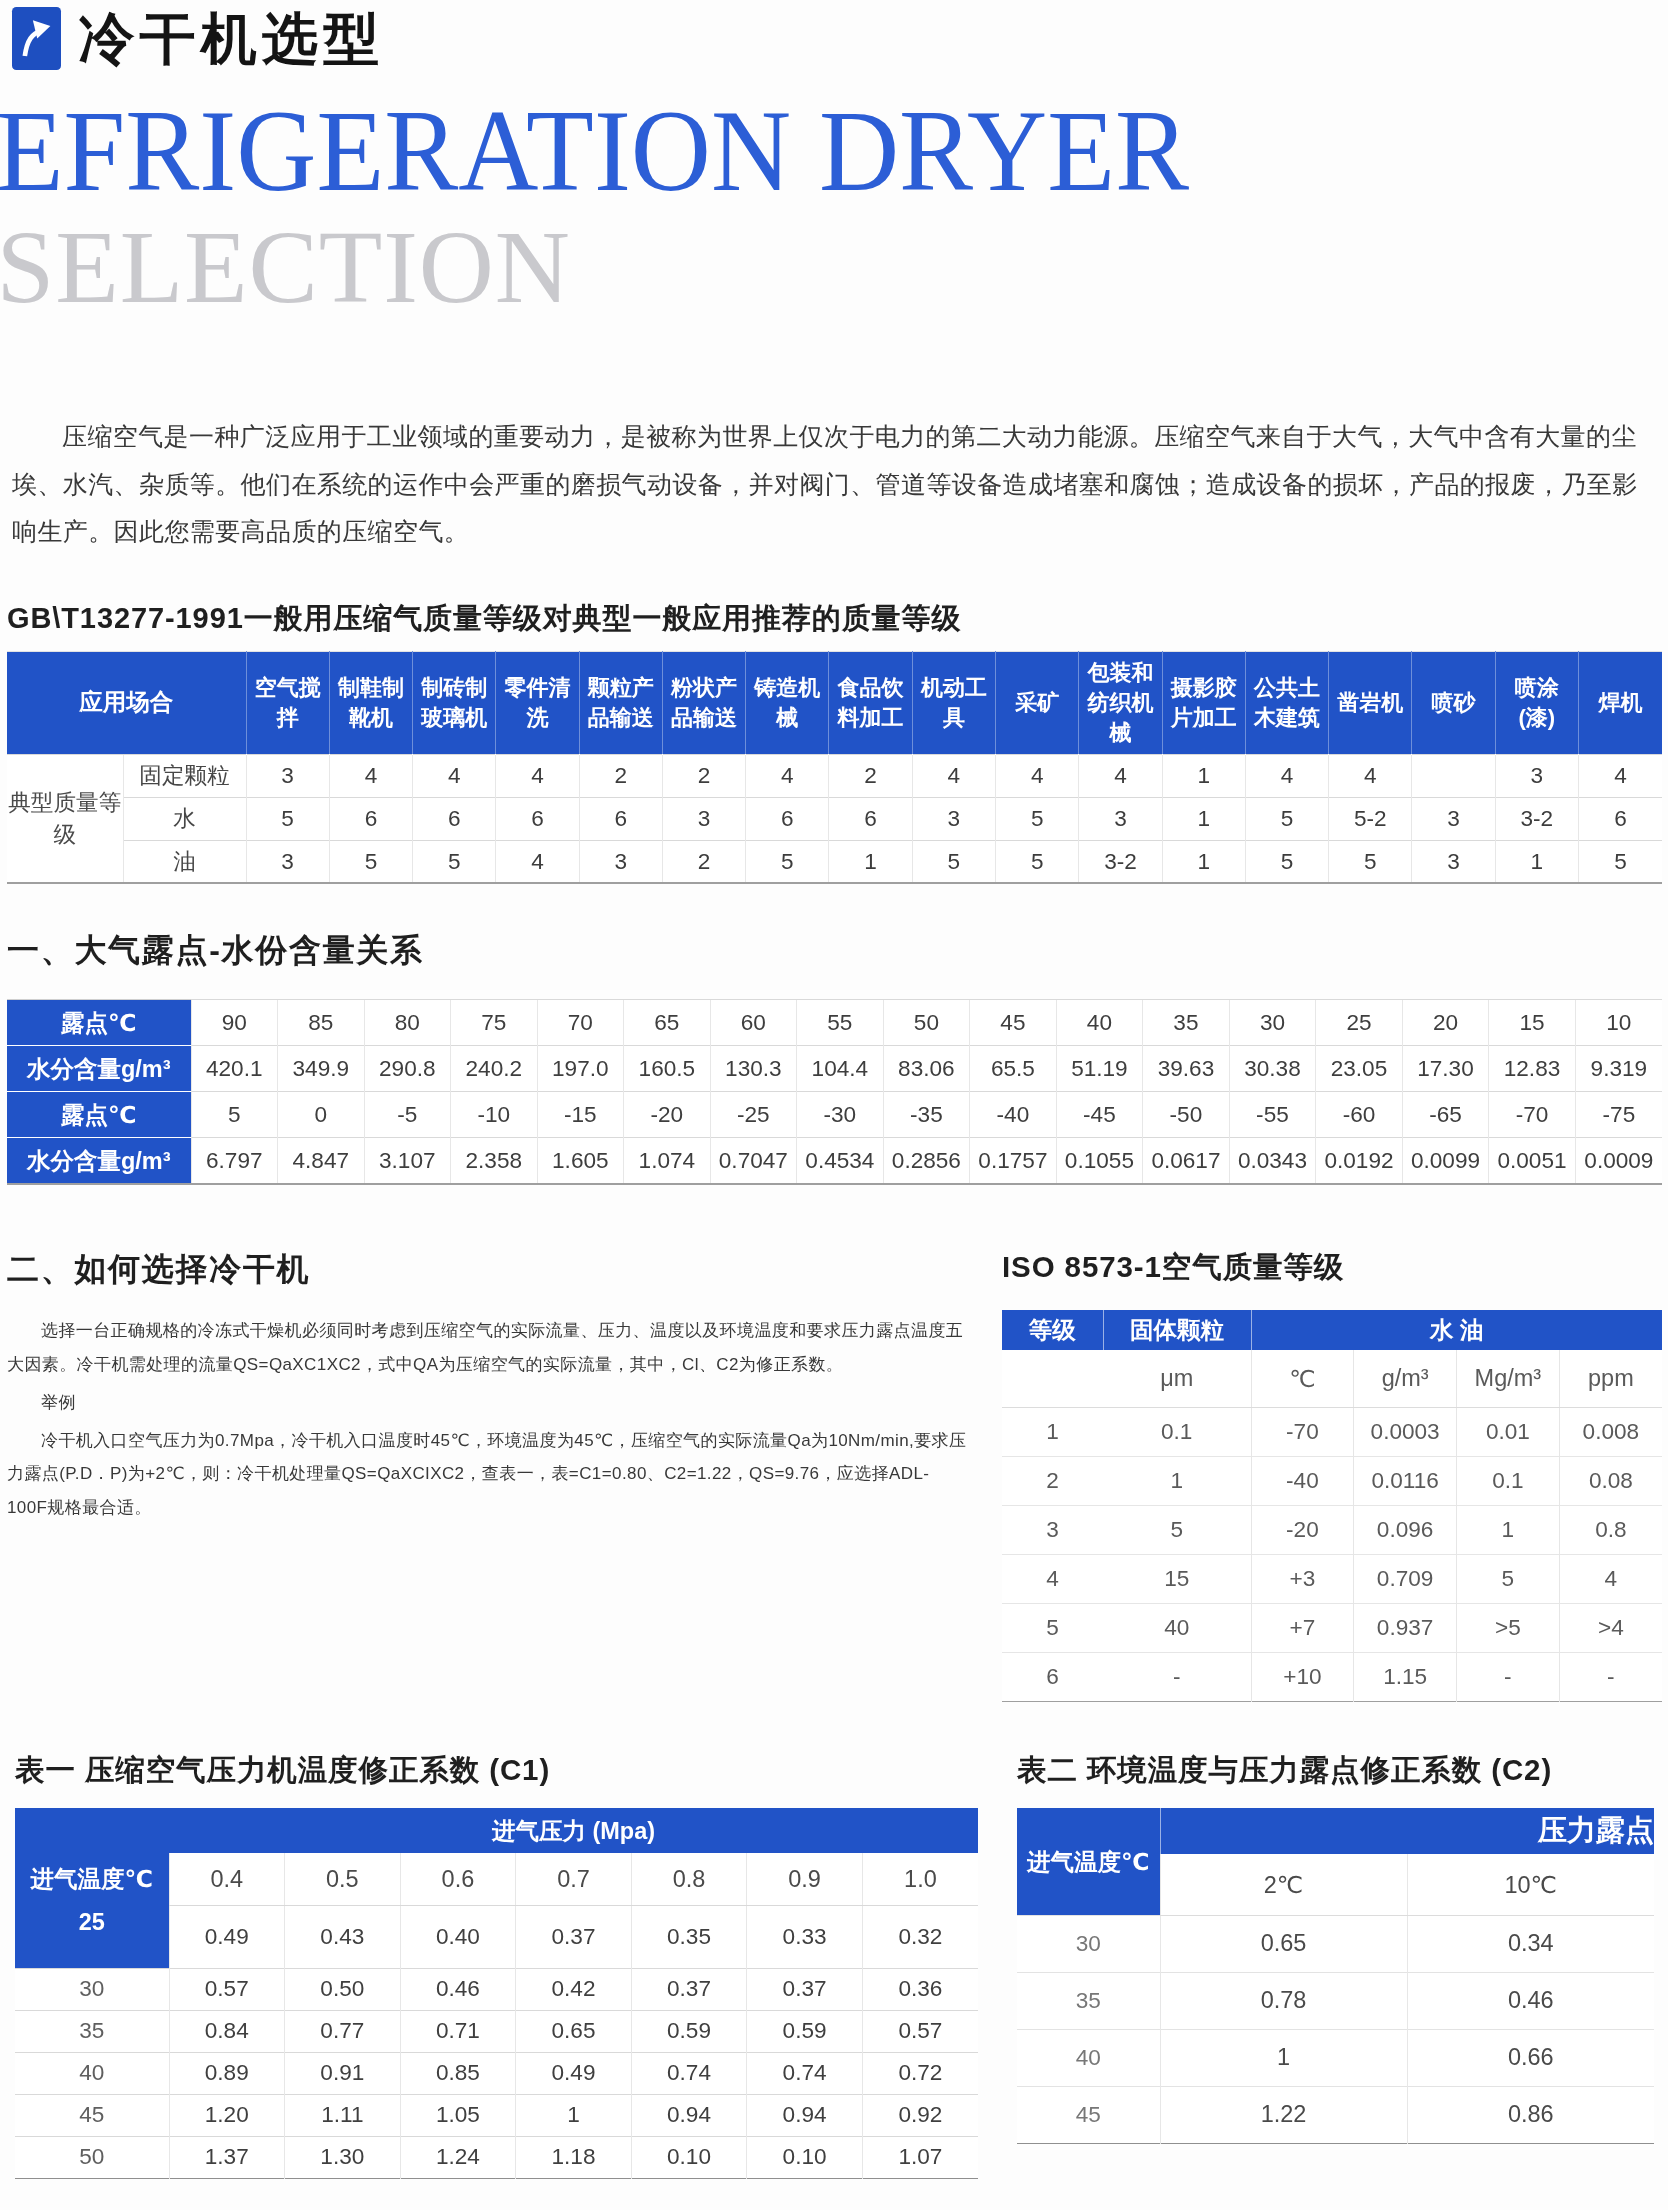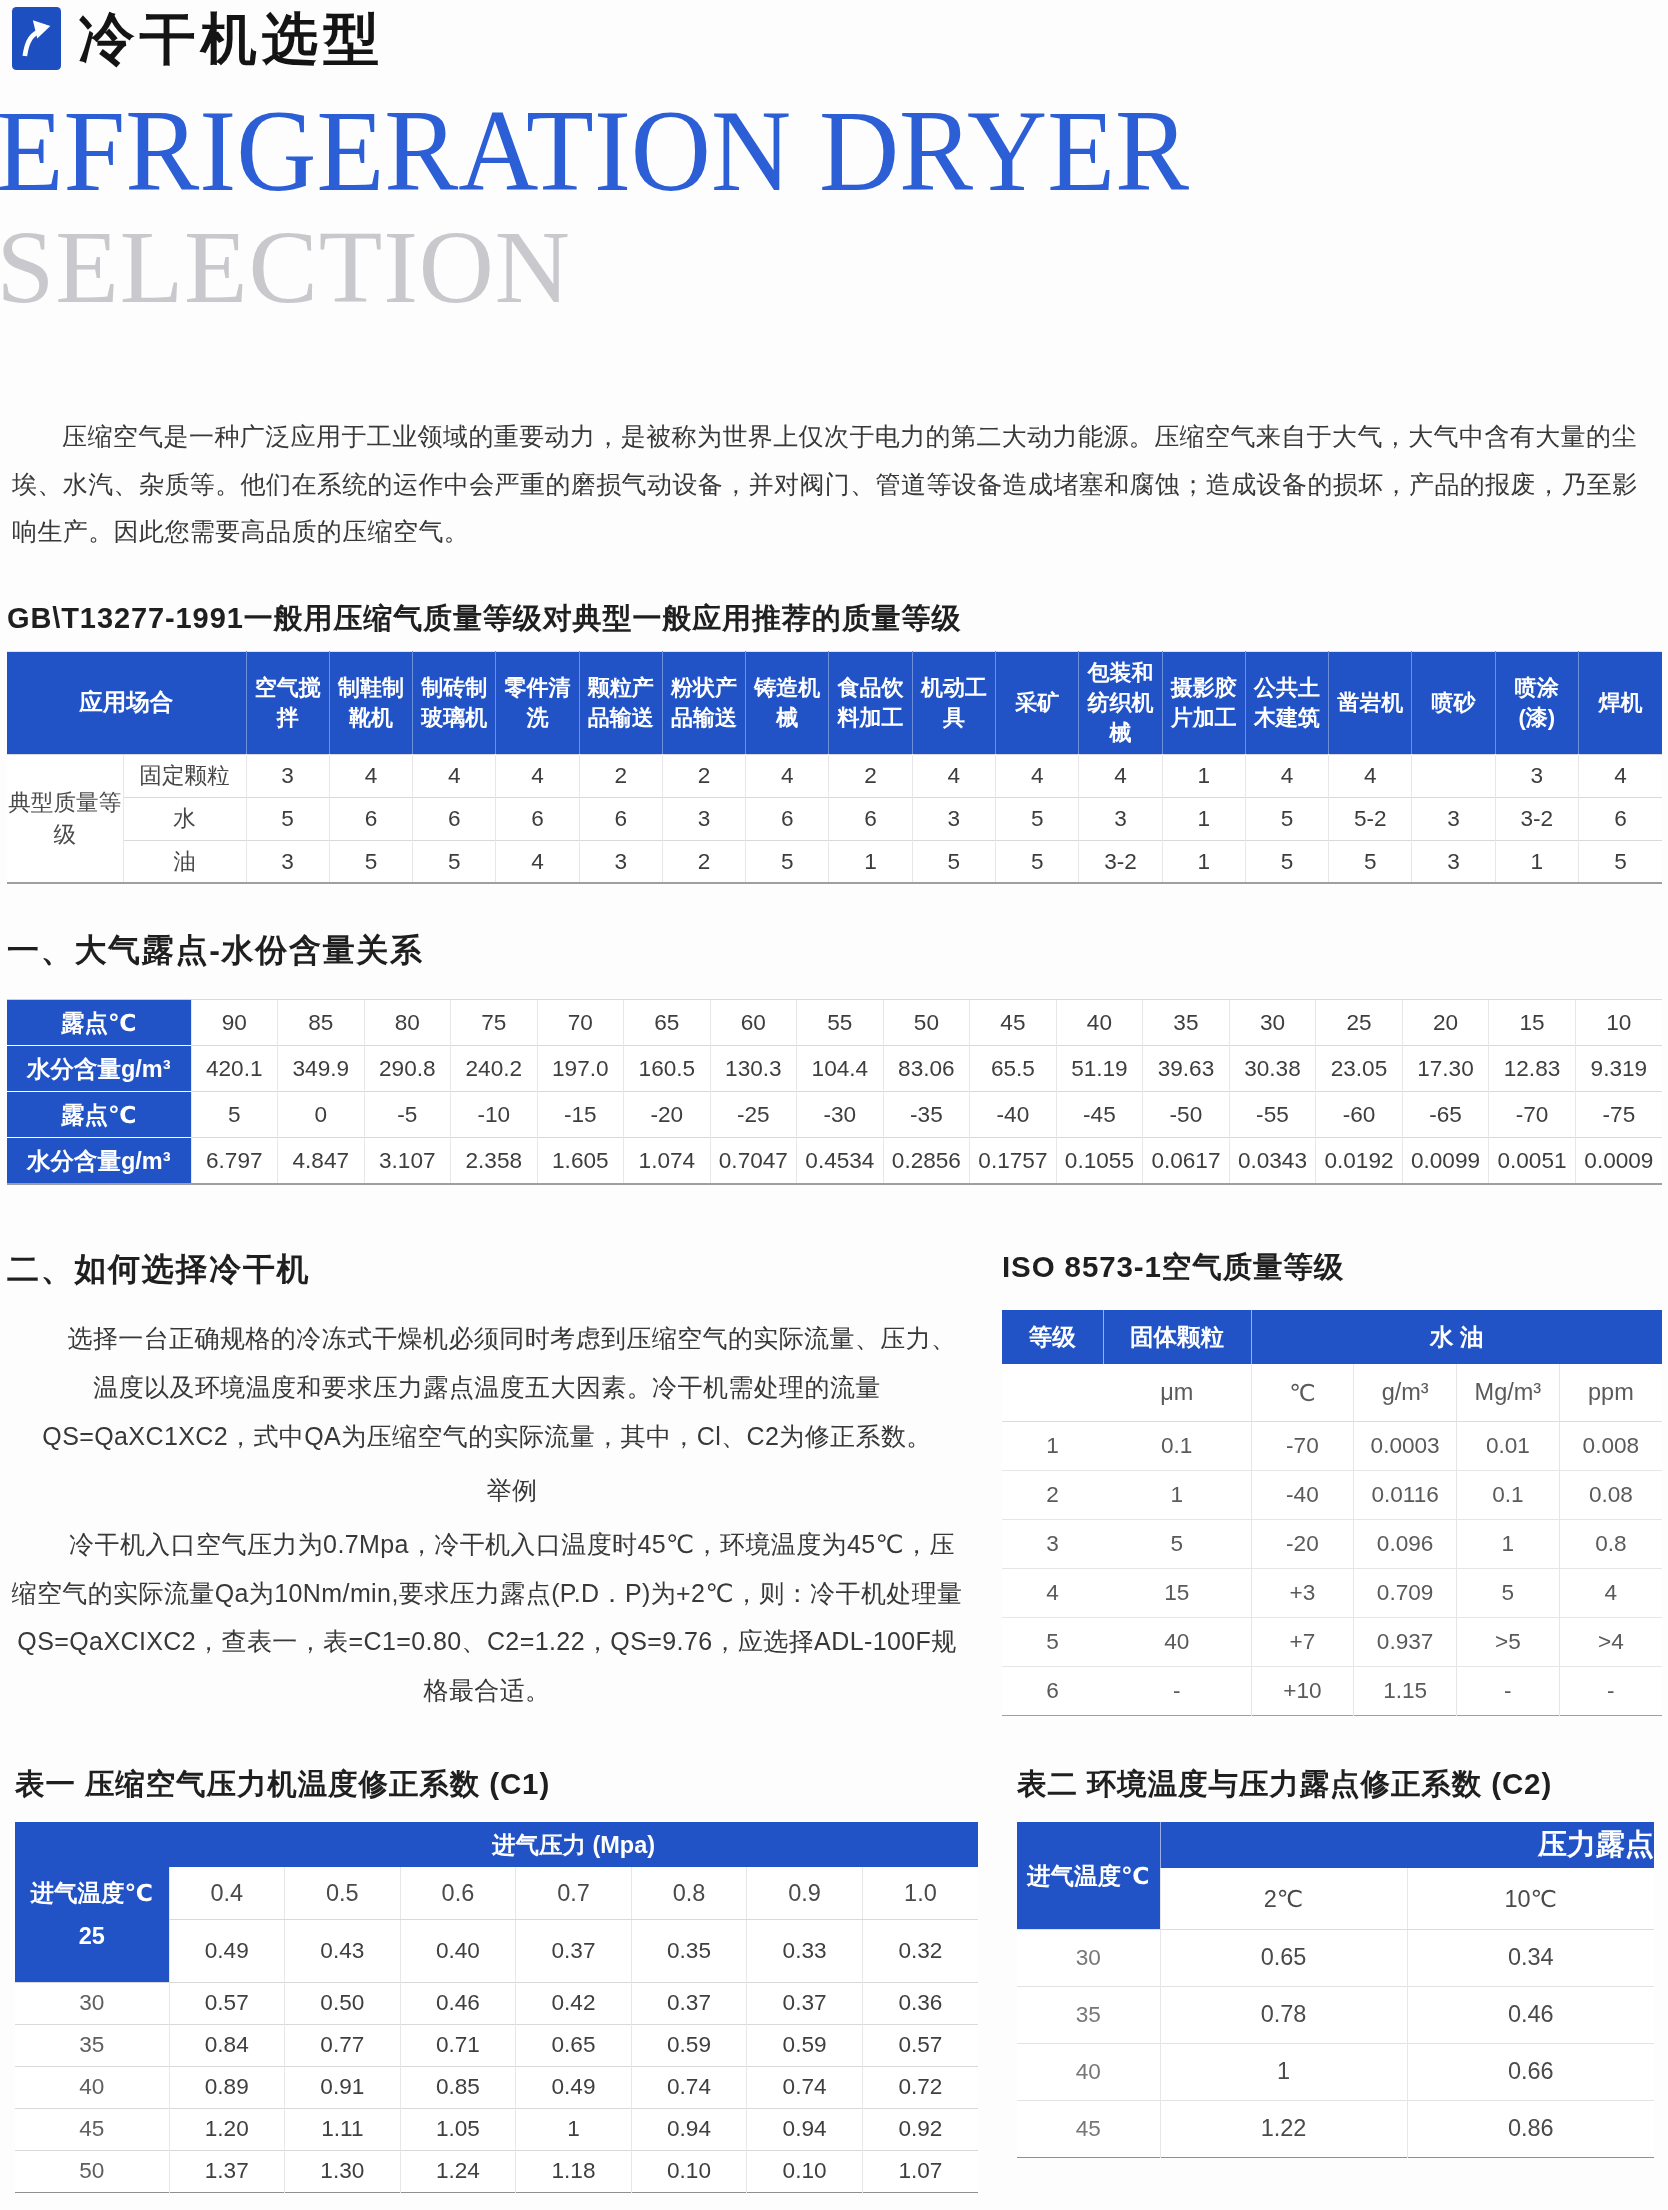--- a/index.html
+++ b/index.html
@@ -69,27 +69,27 @@
     height:46px;border-top:1.7px solid #fff;}
   .tbl-dew tr:first-child th{border-top:none;}
   .tbl-dew td{height:46px;font-size:22.6px;color:#3e3e3e;
     border-top:0.9px solid var(--line);border-left:0.9px solid var(--vline);}
 
   
   .two-col{display:flex;gap:35px;padding:0 7px;margin-top:63px;}
   .col-left{flex:0 0 960px;}
   .col-right{flex:1;min-width:0;}
   .sec2-title{font-size:32px;font-weight:600;color:#1f1f1f;letter-spacing:1.7px;}
-  .sec2-p{margin-top:22.6px;font-size:25px;line-height:1.95;color:#383838;text-indent:2em;letter-spacing:0.4px;text-align:center;}
+  .sec2-p{margin-top:22.6px;font-size:17px;line-height:1.95;color:#383838;text-indent:2em;letter-spacing:0.4px;}
   .sec2-p.no-gap{margin-top:5.2px;}
 
   
   .tbl-iso{width:100%;margin-top:22.6px;border-bottom:1.7px solid #9f9f9f;}
   .tbl-iso thead tr.blue th{
-    background:var(--blue);color:#fff;font-size:23.5px;font-weight:600;height:54px;
+    background:var(--blue);color:#fff;font-size:23.5px;font-weight:600;height:40px;
     border-left:1.7px solid rgba(255,255,255,.55);}
   .tbl-iso thead tr.blue th:first-child{border-left:none;}
   .tbl-iso thead tr.sub th{height:57px;font-size:23.5px;font-weight:400;color:#5a5a5a;
     border-bottom:0.9px solid #dcdcdc;}
   .tbl-iso tbody td{height:49px;font-size:22.6px;color:#5a5a5a;
     border-top:0.9px solid #e6e6e6;}
   .tbl-iso td:nth-child(n+3),.tbl-iso thead tr.sub th:nth-child(n+3){border-left:0.9px solid #e6e6e6;}
 
   
   .bottom-row{display:flex;gap:39px;padding:0 15px;margin-top:49px;}

